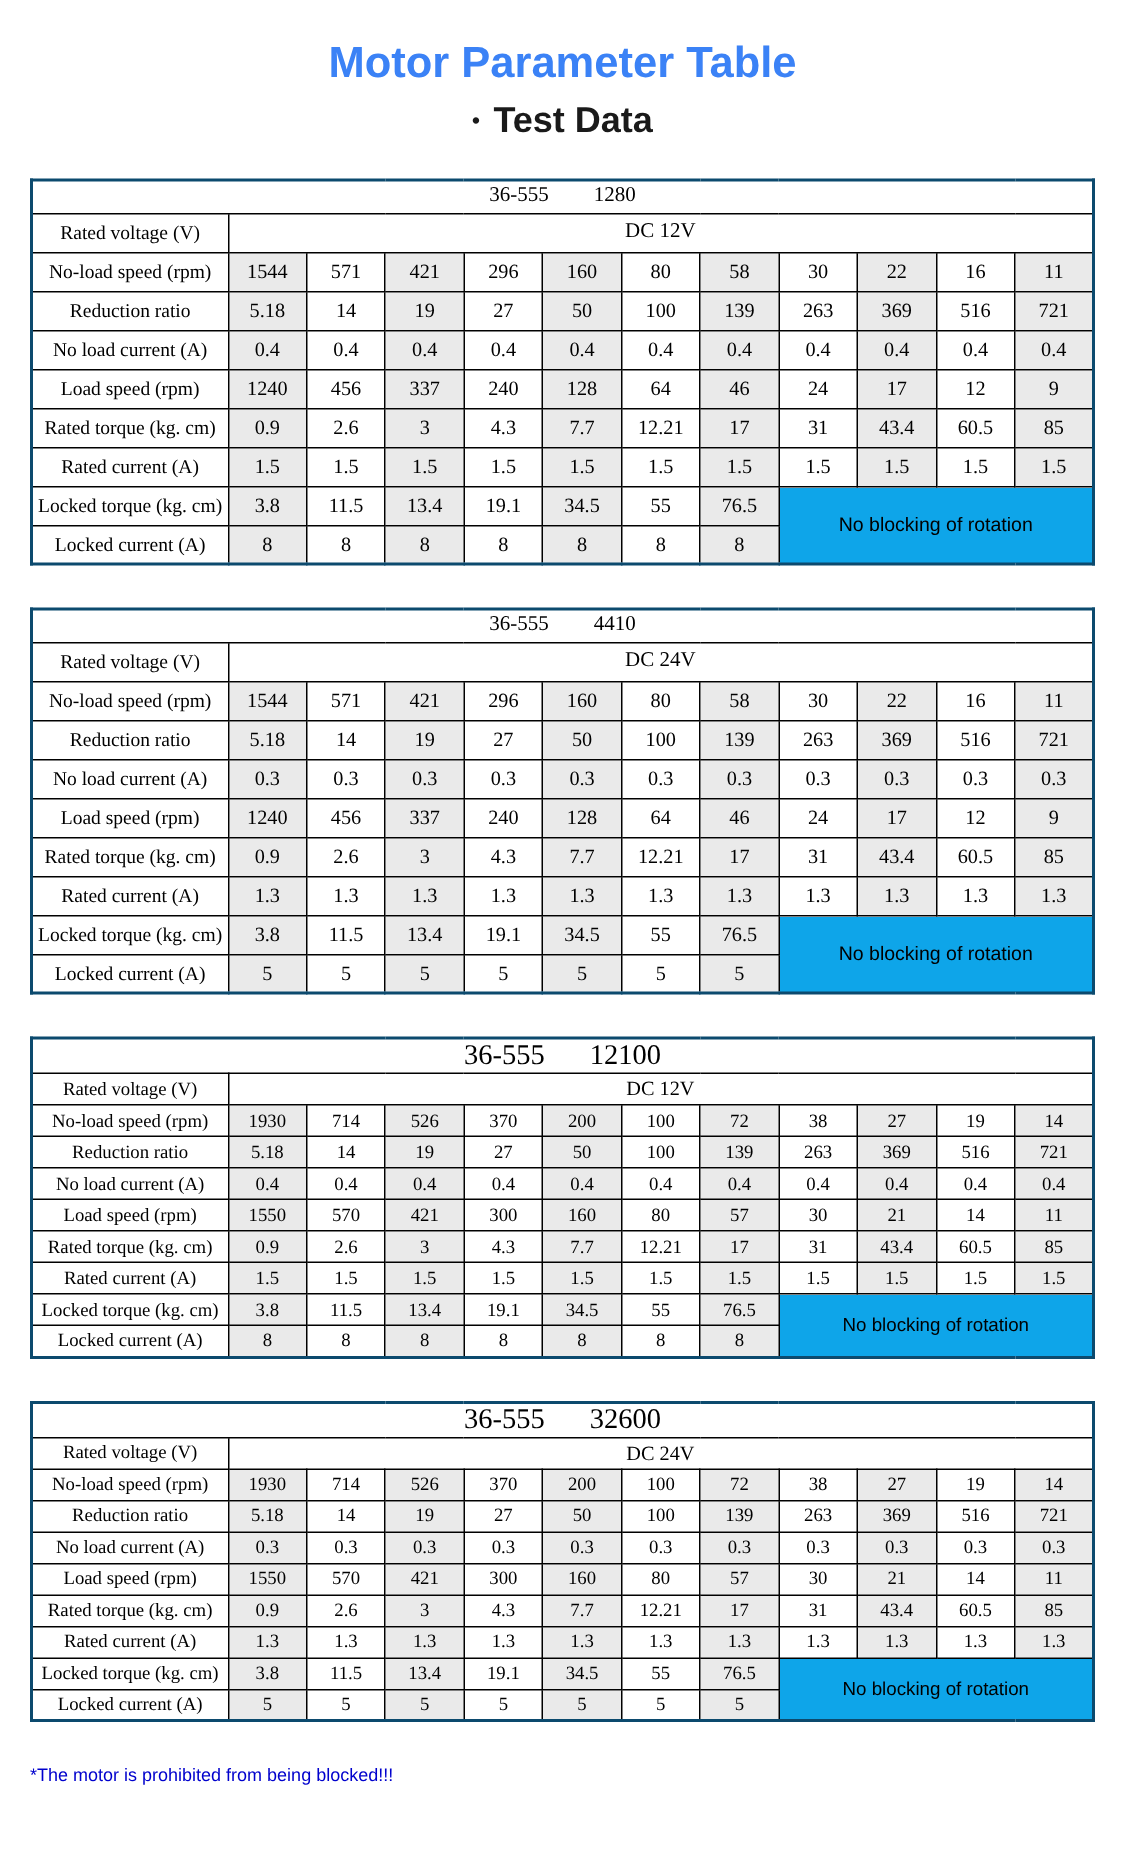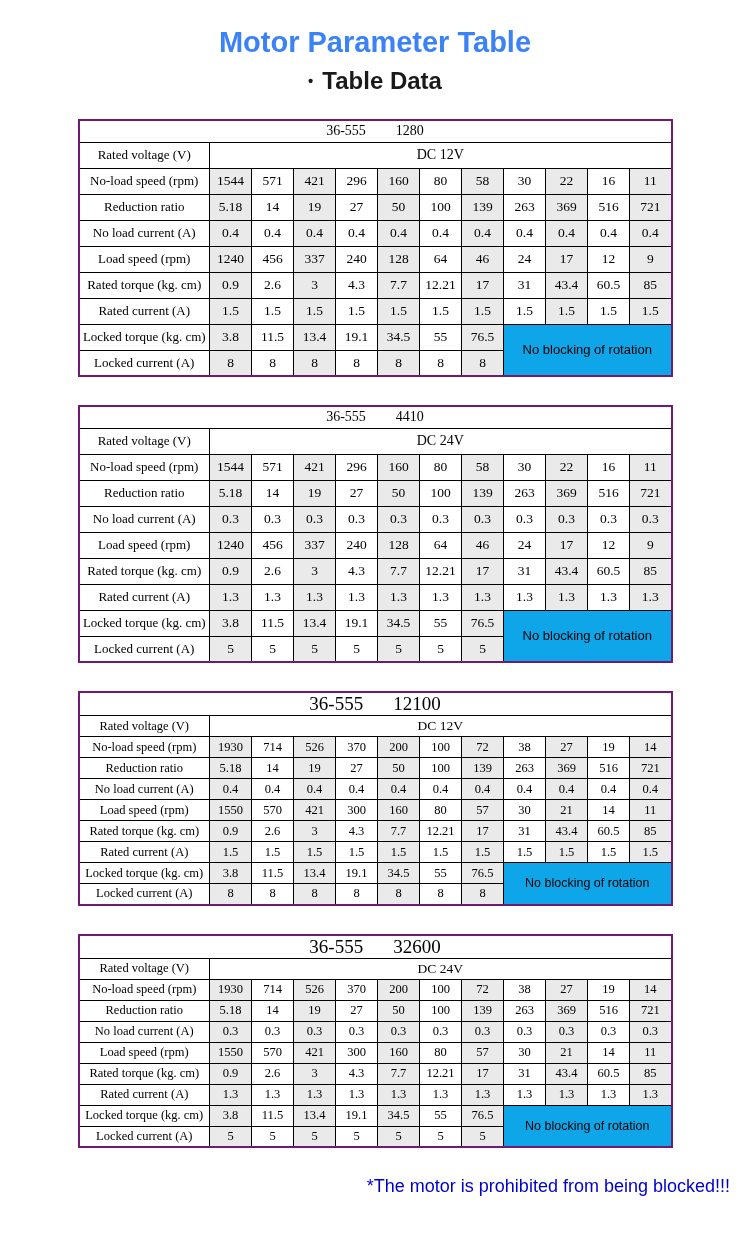--- a/index.html
+++ b/index.html
@@ -22,25 +22,25 @@
     font-family: "Liberation Sans", sans-serif;
     font-size: 24px;
     font-weight: 700;
     color: #1a1a1a;
     text-align: center;
     margin: 0 0 24px;
   }
   .subtitle .bullet { font-size: 15px; vertical-align: 3px; margin-right: 9px; }
 
   table.spec-table {
-    width: 595px;
+    width: 710px;
     margin: 0 auto 28px;
     border-collapse: collapse;
     table-layout: fixed;
-    border: 2px solid #701a75;
+    border: 2px solid #0c4a6e;
   }
   .spec-table td {
     border: 1px solid #000;
     text-align: center;
     vertical-align: middle;
     height: 26px;
     padding: 0 1px;
     font-size: 13.5px;
     color: #000;
     overflow: hidden;
@@ -57,32 +57,32 @@
     font-size: 13px;
   }
   .spec-table.compact td { height: 21px; font-size: 12.5px; }
   .spec-table.compact .title-cell { height: 20px; font-size: 19px; }
   .spec-table.compact .voltage-cell { font-size: 13.5px; }
   .spec-table.compact .label-cell { font-size: 12.5px; }
   col.label-col { width: 131px; }
 
   .footer-note {
     font-family: "Liberation Sans", sans-serif;
-    font-size: 18px;
-    text-align: right;
+    font-size: 12px;
+    text-align: left;
     margin: 16px 0 0;
   }
 </style>
 </head>
 <body>
 
 <div class="page">
   <h1 class="title" style="color: #3b82f6;">Motor Parameter Table</h1>
   <div class="subtitle">
-    <span class="bullet">•</span><span>Table Data</span>
+    <span class="bullet">•</span><span>Test Data</span>
   </div>
 
   <div>
       <table class="spec-table">
         <colgroup>
           <col class="label-col">
           <col>
           <col>
           <col>
           <col>

